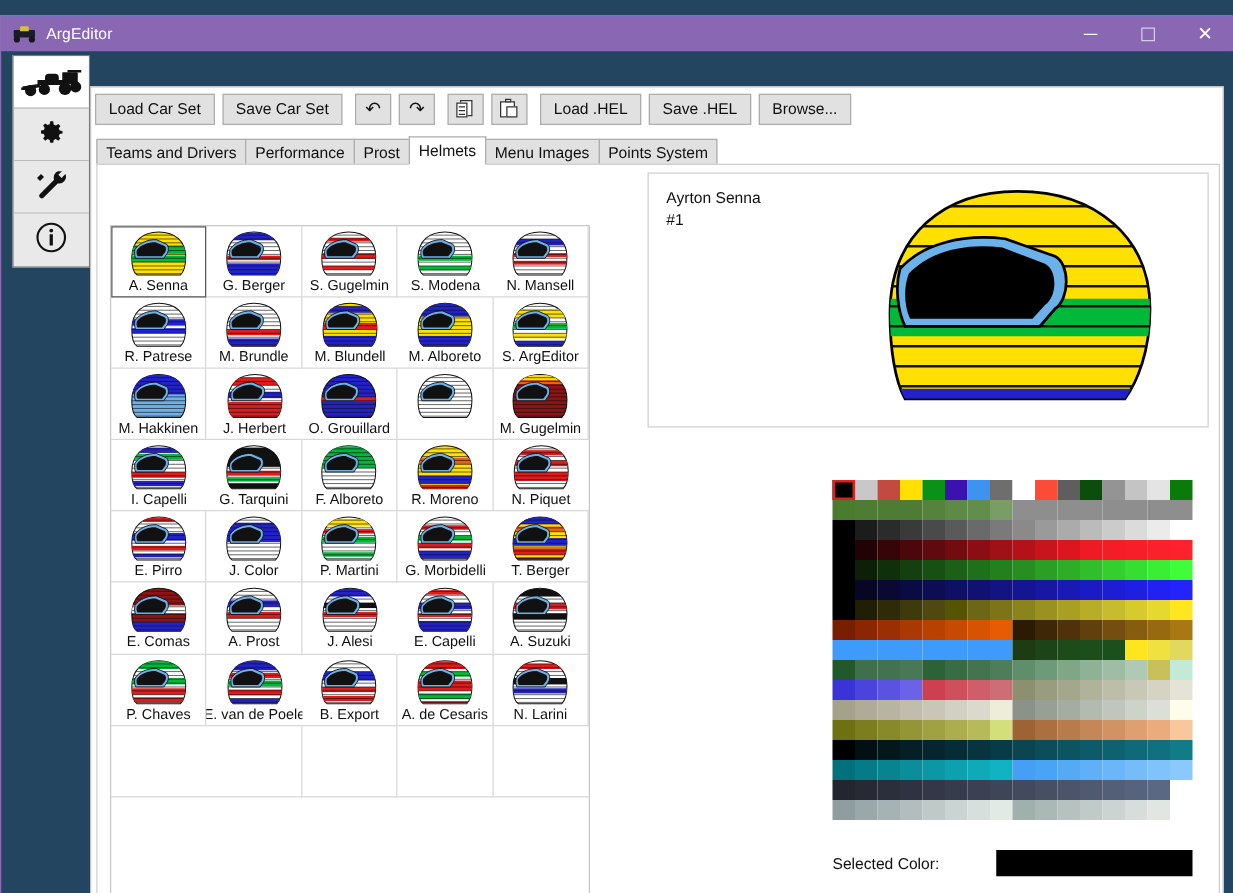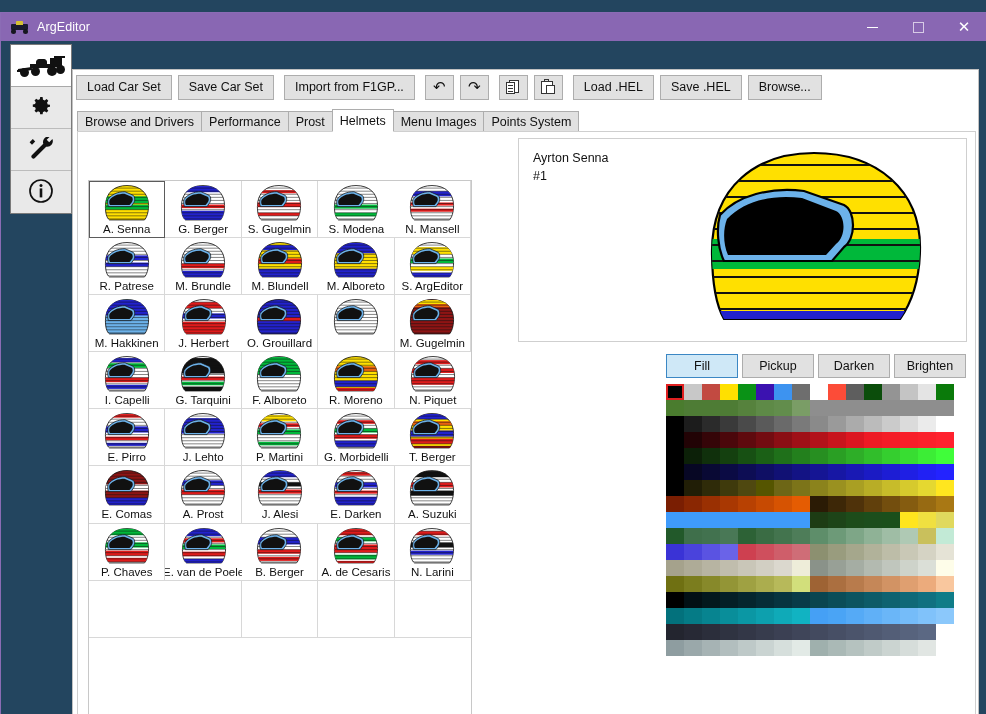--- a/index.html
+++ b/index.html
@@ -277,21 +277,20 @@
             </svg>
         </span>
       </div>
     </div>
 
     <div id="panel">
 
       <div id="toolbar">
         <div class="tbtn">Load Car Set</div>
         <div class="tbtn">Save Car Set</div>
-        <div class="tbtn gap-l">Import from F1GP...</div>
         <div class="tbtn icon-btn gap-l">
           <span>↶</span>
         </div>
         <div class="tbtn icon-btn">
           <span>↷</span>
         </div>
         <div class="tbtn icon-btn gap-l">
           <span class="copy-glyph">
             <span class="s1"></span>
               <span class="s2"></span>
@@ -307,21 +306,21 @@
               <span class="pg"></span>
           </span>
         </div>
         <div class="tbtn gap-l">Load .HEL</div>
         <div class="tbtn">Save .HEL</div>
         <div class="tbtn">Browse...</div>
       </div>
 
       <div id="tabstrip">
           <div class="tab">
-            <span>Browse and Drivers</span>
+            <span>Teams and Drivers</span>
           </div>
           <div class="tab">
             <span>Performance</span>
           </div>
           <div class="tab">
             <span>Prost</span>
           </div>
           <div class="tab active">
             <span>Helmets</span>
           </div>
@@ -996,21 +995,21 @@
                     <line x1="0" y1="44" x2="100" y2="44" stroke="#111" stroke-width="1"></line>
                     <line x1="0" y1="50" x2="100" y2="50" stroke="#111" stroke-width="1"></line>
                     <line x1="0" y1="56" x2="100" y2="56" stroke="#111" stroke-width="1"></line>
                     <line x1="0" y1="62" x2="100" y2="62" stroke="#111" stroke-width="1"></line>
                     <line x1="0" y1="68" x2="100" y2="68" stroke="#111" stroke-width="1"></line>
                   </g>
                   <path d="M13,30 C20,20 32,15 46,15 L62,22 C66,25 66,34 62,38 L58,44 L14,44 C12,40 12,34 13,30 Z" fill="#6cb2ea" stroke="#111" stroke-width="1.4"></path>
                   <path d="M16,31 C22,23 33,19 45,19 L59,25 C62,27 62,33 59,36 L55,41 L17,41 C15,38 15,34 16,31 Z" fill="#111"></path>
                 </svg>
               </div>
-              <div class="dname">J. Lehto</div>
+              <div class="dname">J. Color</div>
             </div>
             <div class="dcell">
               <div>
                 <svg class="helmet-sm" width="54" height="38" viewBox="0 0 100 74">
                   <defs>
                     <clipPath id="clp23">
                       <path d="M8,44 C8,16 26,3 50,3 C76,3 92,18 92,42 C92,56 88,66 84,70 L16,70 C10,66 8,56 8,44 Z"></path>
                     </clipPath>
                   </defs>
                   <path d="M8,44 C8,16 26,3 50,3 C76,3 92,18 92,42 C92,56 88,66 84,70 L16,70 C10,66 8,56 8,44 Z" fill="#ffffff" stroke="#111" stroke-width="1.6"></path>
@@ -1216,21 +1215,21 @@
                     <line x1="0" y1="44" x2="100" y2="44" stroke="#111" stroke-width="1"></line>
                     <line x1="0" y1="50" x2="100" y2="50" stroke="#111" stroke-width="1"></line>
                     <line x1="0" y1="56" x2="100" y2="56" stroke="#111" stroke-width="1"></line>
                     <line x1="0" y1="62" x2="100" y2="62" stroke="#111" stroke-width="1"></line>
                     <line x1="0" y1="68" x2="100" y2="68" stroke="#111" stroke-width="1"></line>
                   </g>
                   <path d="M13,30 C20,20 32,15 46,15 L62,22 C66,25 66,34 62,38 L58,44 L14,44 C12,40 12,34 13,30 Z" fill="#6cb2ea" stroke="#111" stroke-width="1.4"></path>
                   <path d="M16,31 C22,23 33,19 45,19 L59,25 C62,27 62,33 59,36 L55,41 L17,41 C15,38 15,34 16,31 Z" fill="#111"></path>
                 </svg>
               </div>
-              <div class="dname">E. Darken</div>
+              <div class="dname">E. Capelli</div>
             </div>
             <div class="dcell">
               <div>
                 <svg class="helmet-sm" width="54" height="38" viewBox="0 0 100 74">
                   <defs>
                     <clipPath id="clp30">
                       <path d="M8,44 C8,16 26,3 50,3 C76,3 92,18 92,42 C92,56 88,66 84,70 L16,70 C10,66 8,56 8,44 Z"></path>
                     </clipPath>
                   </defs>
                   <path d="M8,44 C8,16 26,3 50,3 C76,3 92,18 92,42 C92,56 88,66 84,70 L16,70 C10,66 8,56 8,44 Z" fill="#ffffff" stroke="#111" stroke-width="1.6"></path>
@@ -1343,21 +1342,21 @@
                     <line x1="0" y1="44" x2="100" y2="44" stroke="#111" stroke-width="1"></line>
                     <line x1="0" y1="50" x2="100" y2="50" stroke="#111" stroke-width="1"></line>
                     <line x1="0" y1="56" x2="100" y2="56" stroke="#111" stroke-width="1"></line>
                     <line x1="0" y1="62" x2="100" y2="62" stroke="#111" stroke-width="1"></line>
                     <line x1="0" y1="68" x2="100" y2="68" stroke="#111" stroke-width="1"></line>
                   </g>
                   <path d="M13,30 C20,20 32,15 46,15 L62,22 C66,25 66,34 62,38 L58,44 L14,44 C12,40 12,34 13,30 Z" fill="#6cb2ea" stroke="#111" stroke-width="1.4"></path>
                   <path d="M16,31 C22,23 33,19 45,19 L59,25 C62,27 62,33 59,36 L55,41 L17,41 C15,38 15,34 16,31 Z" fill="#111"></path>
                 </svg>
               </div>
-              <div class="dname">B. Berger</div>
+              <div class="dname">B. Export</div>
             </div>
             <div class="dcell">
               <div>
                 <svg class="helmet-sm" width="54" height="38" viewBox="0 0 100 74">
                   <defs>
                     <clipPath id="clp34">
                       <path d="M8,44 C8,16 26,3 50,3 C76,3 92,18 92,42 C92,56 88,66 84,70 L16,70 C10,66 8,56 8,44 Z"></path>
                     </clipPath>
                   </defs>
                   <path d="M8,44 C8,16 26,3 50,3 C76,3 92,18 92,42 C92,56 88,66 84,70 L16,70 C10,66 8,56 8,44 Z" fill="#ffffff" stroke="#111" stroke-width="1.6"></path>
@@ -1446,34 +1445,20 @@
                   <line x1="0" y1="134" x2="250" y2="134" stroke="#111" stroke-width="2"></line>
                   <line x1="0" y1="150" x2="250" y2="150" stroke="#111" stroke-width="2"></line>
                   <line x1="0" y1="166" x2="250" y2="166" stroke="#111" stroke-width="2"></line>
                   <rect x="18" y="176" width="200" height="8" fill="#111"></rect>
                 </g>
                 <path d="M26,72 C44,52 76,44 110,48 L150,62 C162,68 162,96 150,104 L138,118 L30,118 C24,106 22,86 26,72 Z" fill="#6cb2ea" stroke="#000000" stroke-width="2.2"></path>
                 <path d="M33,76 C50,58 78,51 108,55 L142,68 C152,73 152,94 142,101 L132,112 L34,112 C29,101 29,86 33,76 Z" fill="#000000"></path>
               </svg></div>
         </div>
 
-        <div id="toolrow">
-            <div class="toolbtn on">
-              <span>Fill</span>
-            </div>
-            <div class="toolbtn">
-              <span>Pickup</span>
-            </div>
-            <div class="toolbtn">
-              <span>Darken</span>
-            </div>
-            <div class="toolbtn">
-              <span>Brighten</span>
-            </div>
-          </div>
 
         <div id="palette">
             <div class="sw selsw" style="background: rgb(0, 0, 0);"></div>
             <div class="sw" style="background: rgb(200, 200, 200);"></div>
             <div class="sw" style="background: rgb(194, 74, 65);"></div>
             <div class="sw" style="background: rgb(255, 224, 0);"></div>
             <div class="sw" style="background: rgb(10, 146, 22);"></div>
             <div class="sw" style="background: rgb(59, 18, 176);"></div>
             <div class="sw" style="background: rgb(61, 147, 240);"></div>
             <div class="sw" style="background: rgb(110, 110, 110);"></div>
@@ -1736,17 +1721,21 @@
             <div class="sw" style="background: rgb(159, 176, 173);"></div>
             <div class="sw" style="background: rgb(170, 185, 182);"></div>
             <div class="sw" style="background: rgb(181, 194, 191);"></div>
             <div class="sw" style="background: rgb(192, 203, 200);"></div>
             <div class="sw" style="background: rgb(203, 212, 209);"></div>
             <div class="sw" style="background: rgb(214, 221, 218);"></div>
             <div class="sw" style="background: rgb(225, 230, 227);"></div>
             <div class="sw" style="background: rgb(255, 255, 255);"></div>
           </div>
 
+        <div id="selrow">
+          <span id="sel-label">Selected Color:</span>
+          <span id="sel-chip" style="background: rgb(0, 0, 0);"></span>
+        </div>
 
       </div>
     </div>
   </div>
 </div>
 
 </body></html>

